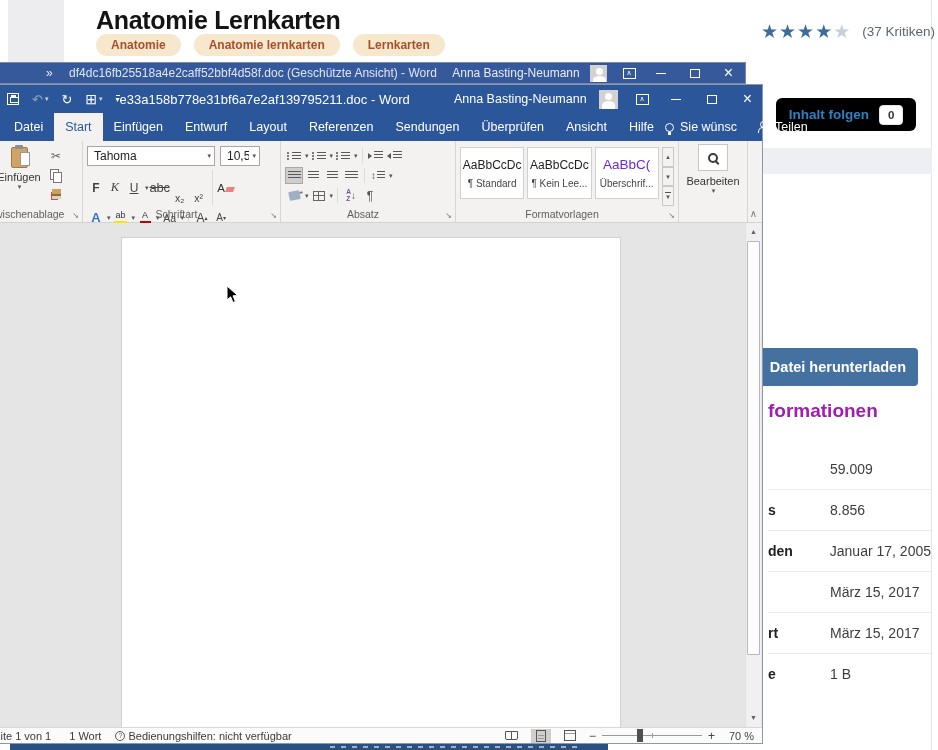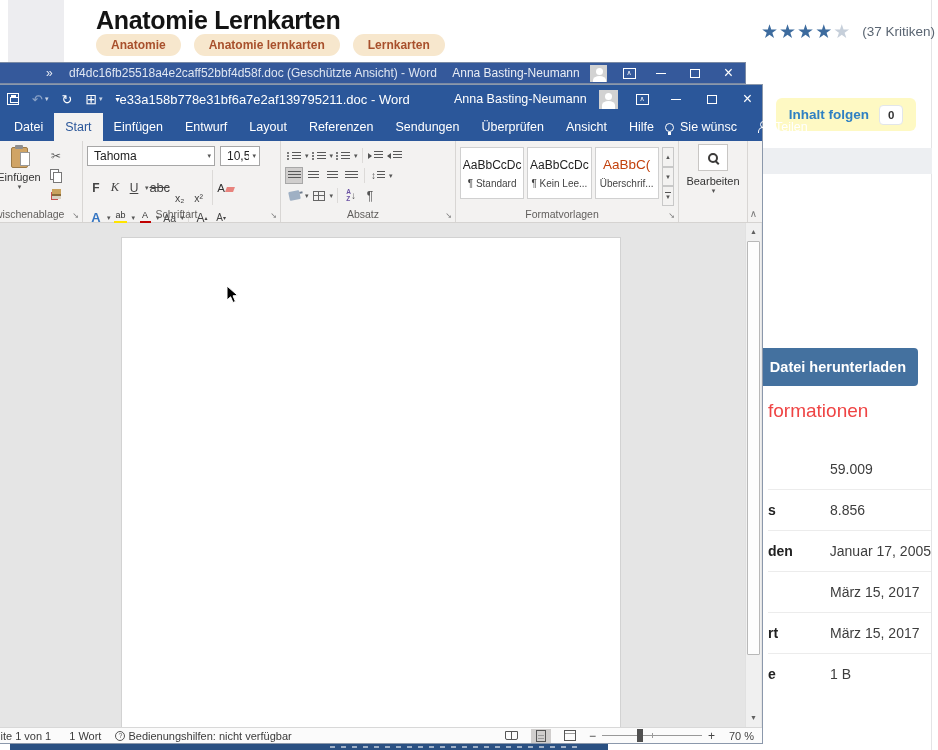--- a/index.html
+++ b/index.html
@@ -12,32 +12,32 @@
   .wp-vline { position:absolute; left:931px; top:0; width:1px; height:750px; background:#e4e4e6; }
   .wp-title { position:absolute; left:96px; top:6px; font-size:25px; font-weight:800; color:#141414; letter-spacing:-.3px; }
   .wp-tags { position:absolute; left:96px; top:34px; display:flex; gap:13px; }
   .tag { background:#f7e7cd; color:#a8502c; font-size:12px; font-weight:600;
          padding:4px 15px; border-radius:11px; white-space:nowrap; }
   .rating { position:absolute; left:761px; top:20px; display:flex; align-items:center; }
   .star { font-size:19px; color:#3d6b9e; margin-right:1px; }
   .star.empty { color:#c6cfda; }
   .reviews { margin-left:11px; font-size:13.5px; color:#5a6572; }
   .follow { position:absolute; left:776px; top:98px; width:140px; height:33px; border:0;
-            background:#fef9c3; border-radius:6px; display:flex; align-items:center;
+            background:#000000; border-radius:6px; display:flex; align-items:center;
             justify-content:center; gap:10px; cursor:pointer; }
   .follow .fl { color:#2f80c3; font-size:13.5px; font-weight:600; }
   .follow .badge { background:#fff; border:1px solid #e2e6ea; border-radius:4px;
                    font-size:11.5px; font-weight:700; color:#333; padding:3px 8px; }
   .gray-band { position:absolute; left:700px; top:148px; width:232px; height:26px; background:#edeff2; }
   .download { position:absolute; left:740px; top:348px; width:178px; height:38px; border:0;
               background:#44719f; border-radius:4px; color:#fff; display:flex; align-items:center;
               justify-content:center; gap:7px; cursor:pointer; }
   .download .dl-ic { font-size:13px; color:#fff; }
   .download .dl { font-size:14.5px; font-weight:600; }
-  .info-head { position:absolute; left:768px; top:400px; font-size:19px; font-weight:400; color:#ef4444; }
+  .info-head { position:absolute; left:768px; top:400px; font-size:19px; font-weight:700; color:#a21caf; }
   .info-rows { position:absolute; left:768px; top:448px; width:163px; }
   .info-row { height:41px; display:flex; align-items:center; border-top:1px solid #ececec; }
   .info-row:first-child { border-top:0; }
   .info-row .il { width:62px; font-size:14px; font-weight:700; color:#222; }
   .info-row .iv { font-size:14px; color:#3d3d3d; white-space:nowrap; }
   .footer { position:absolute; left:10px; top:744px; width:598px; height:6px; background:#2a5082; }
   .footer .noise { position:absolute; left:320px; top:2px; width:250px; height:2px;
     background:repeating-linear-gradient(90deg, rgba(255,255,255,.55) 0 5px, transparent 5px 11px); }
 
   
@@ -176,21 +176,21 @@
   .ic-sort { display:inline-flex; align-items:center; line-height:1; }
   .ic-sort .az { font-size:6.5px; font-weight:700; color:#6a51a3; display:inline-flex; flex-direction:column; }
   .ic-sort .arr { font-style:normal; font-size:10px; color:#555; }
   .t-pil { font-size:12px; color:#555; }
 
   
   .g-sty { width:223px; display:flex; gap:3px; padding-top:6px; }
   .stycard { width:68px; height:52px; background:#fff; border:1px solid #d0d0d0; display:flex;
              flex-direction:column; align-items:center; justify-content:center; cursor:pointer; }
   .stycard .pv { font-size:12px; color:#222; white-space:nowrap; }
-  .stycard.hd .pv { color:#c2410c; font-size:13.5px; }
+  .stycard.hd .pv { color:#6d28d9; font-size:13.5px; }
   .stycard .nm { font-size:10px; color:#444; margin-top:6px; white-space:nowrap; }
   .stickystrip { display:flex; flex-direction:column; width:13px; }
   .stickystrip span { flex:1; border:1px solid #c8c8c8; background:#f3f2f1; font-size:6px; color:#555;
                       display:flex; align-items:center; justify-content:center; }
   .stickystrip .more i { border-top:1px solid #555; font-style:normal; padding-top:1px; }
 
   
   .g-edit { width:69px; display:flex; flex-direction:column; align-items:center; padding-top:3px; }
   .editbtn { width:30px; height:27px; background:#fff; border:1px solid #c8c6c4; display:flex;
              align-items:center; justify-content:center; cursor:pointer; }

